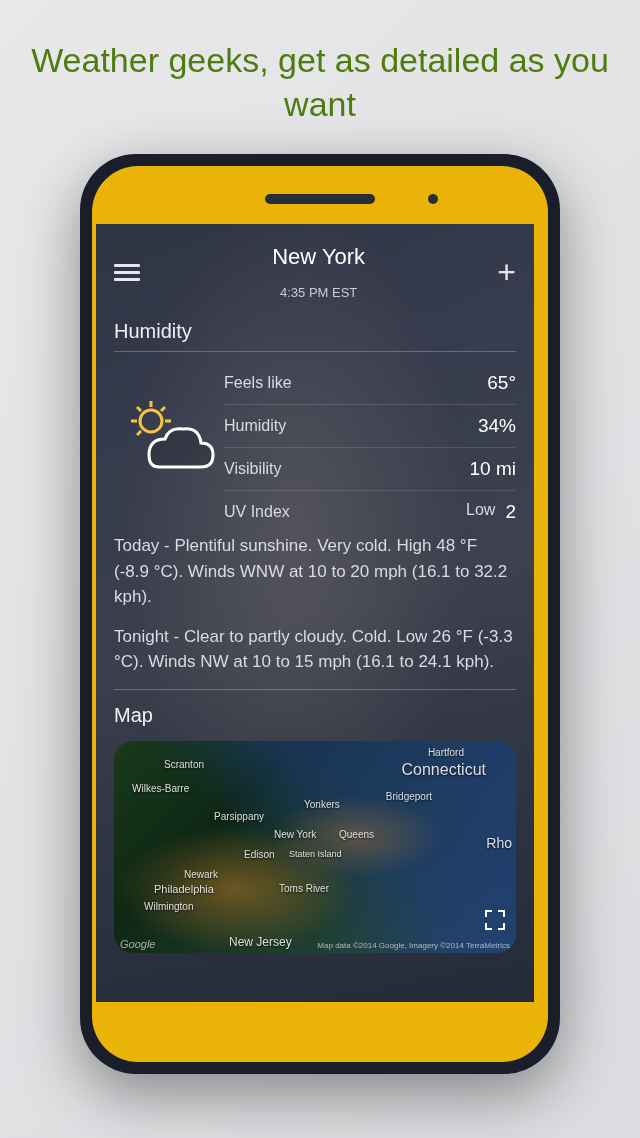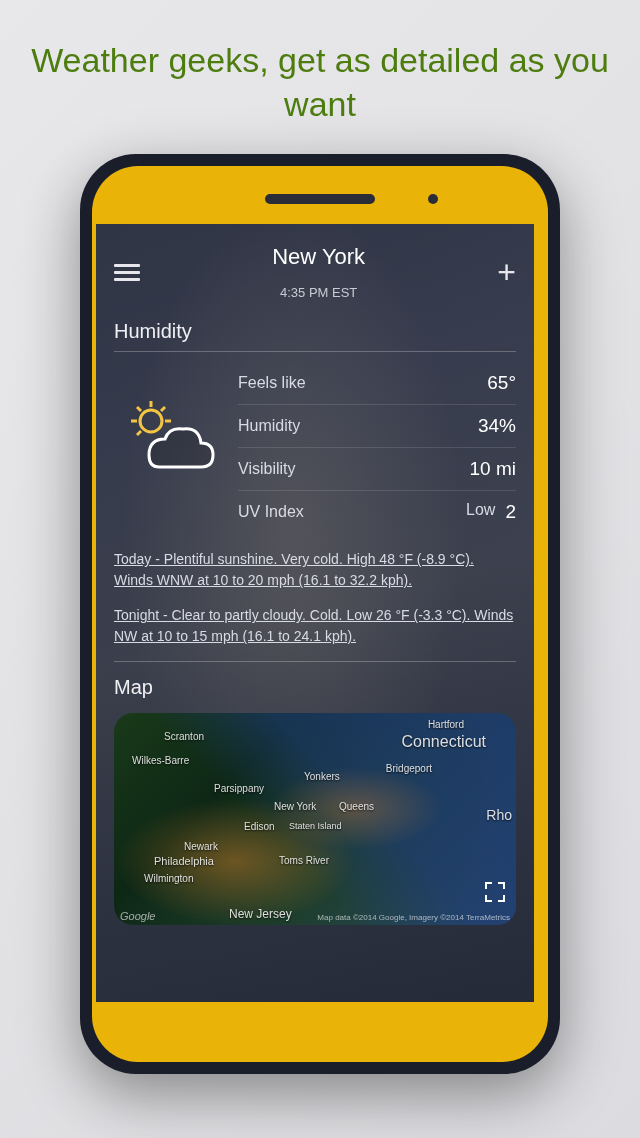--- a/index.html
+++ b/index.html
@@ -110,21 +110,20 @@
   .section-title {
     font-size: 20px;
     font-weight: 300;
     color: #f0f0f4;
     padding-bottom: 8px;
     border-bottom: 1px solid rgba(255,255,255,0.25);
     margin-bottom: 10px;
   }
   .details-grid {
     display: flex;
-    gap: 14px;
   }
   .weather-icon {
     width: 110px;
     height: 150px;
     display: flex;
     align-items: center;
     justify-content: center;
     flex-shrink: 0;
   }
   .stats {
@@ -138,26 +137,24 @@
     border-bottom: 1px solid rgba(255,255,255,0.12);
     font-size: 16px;
     font-weight: 300;
   }
   .stat-row:last-child { border-bottom: none; }
   .stat-label { color: #d8dae4; }
   .stat-value { color: #fff; font-size: 19px; }
   .uv-row .stat-value { display: flex; gap: 10px; align-items: flex-start; }
   .uv-word { color: #d8dae4; font-size: 16px; }
   .forecast {
-    font-size: 14px;
+    font-size: 17px;
     color: #d8dae4;
     line-height: 1.5;
-    margin-top: 16px;
     font-weight: 300;
-    text-decoration: underline;
   }
   .forecast p { margin-bottom: 14px; }
   .divider {
     border-top: 1px solid rgba(255,255,255,0.25);
     margin: 10px 0 14px 0;
   }
   .map-box {
     height: 212px;
     background: linear-gradient(135deg, #1a3a1a 0%, #0d2715 30%, #1d3d2a 60%, #2a4a6a 100%);
     position: relative;

